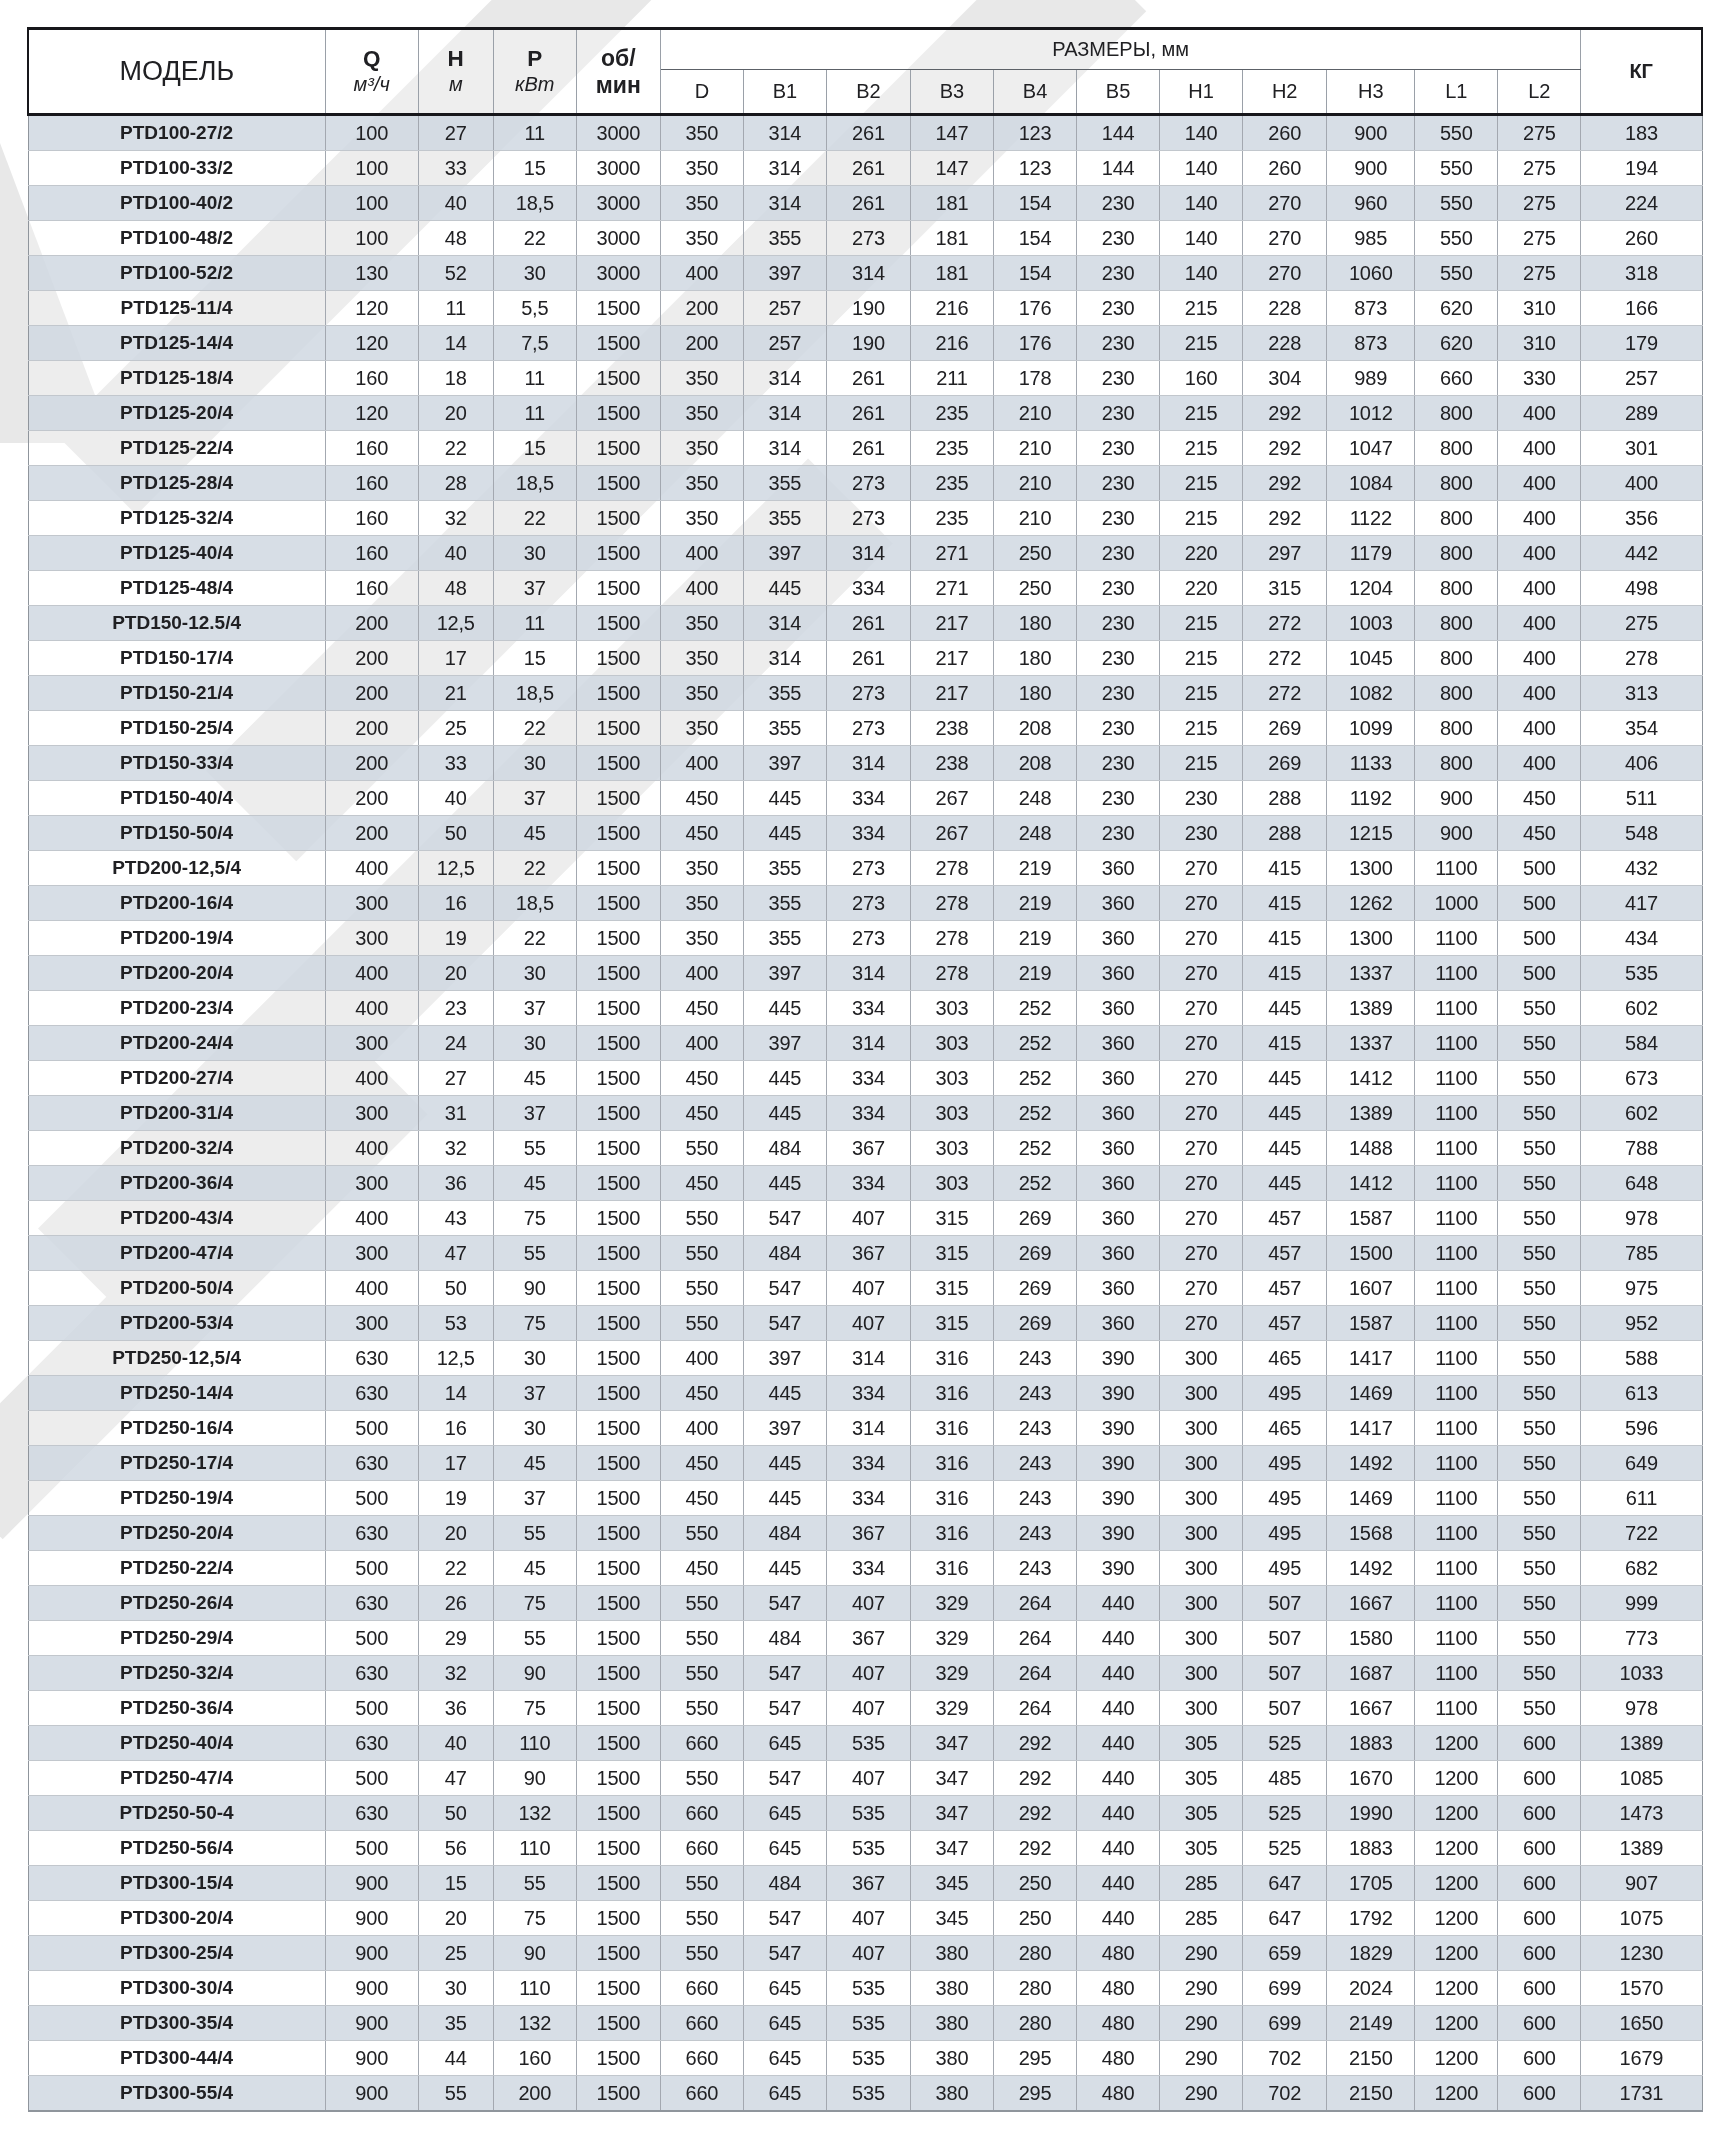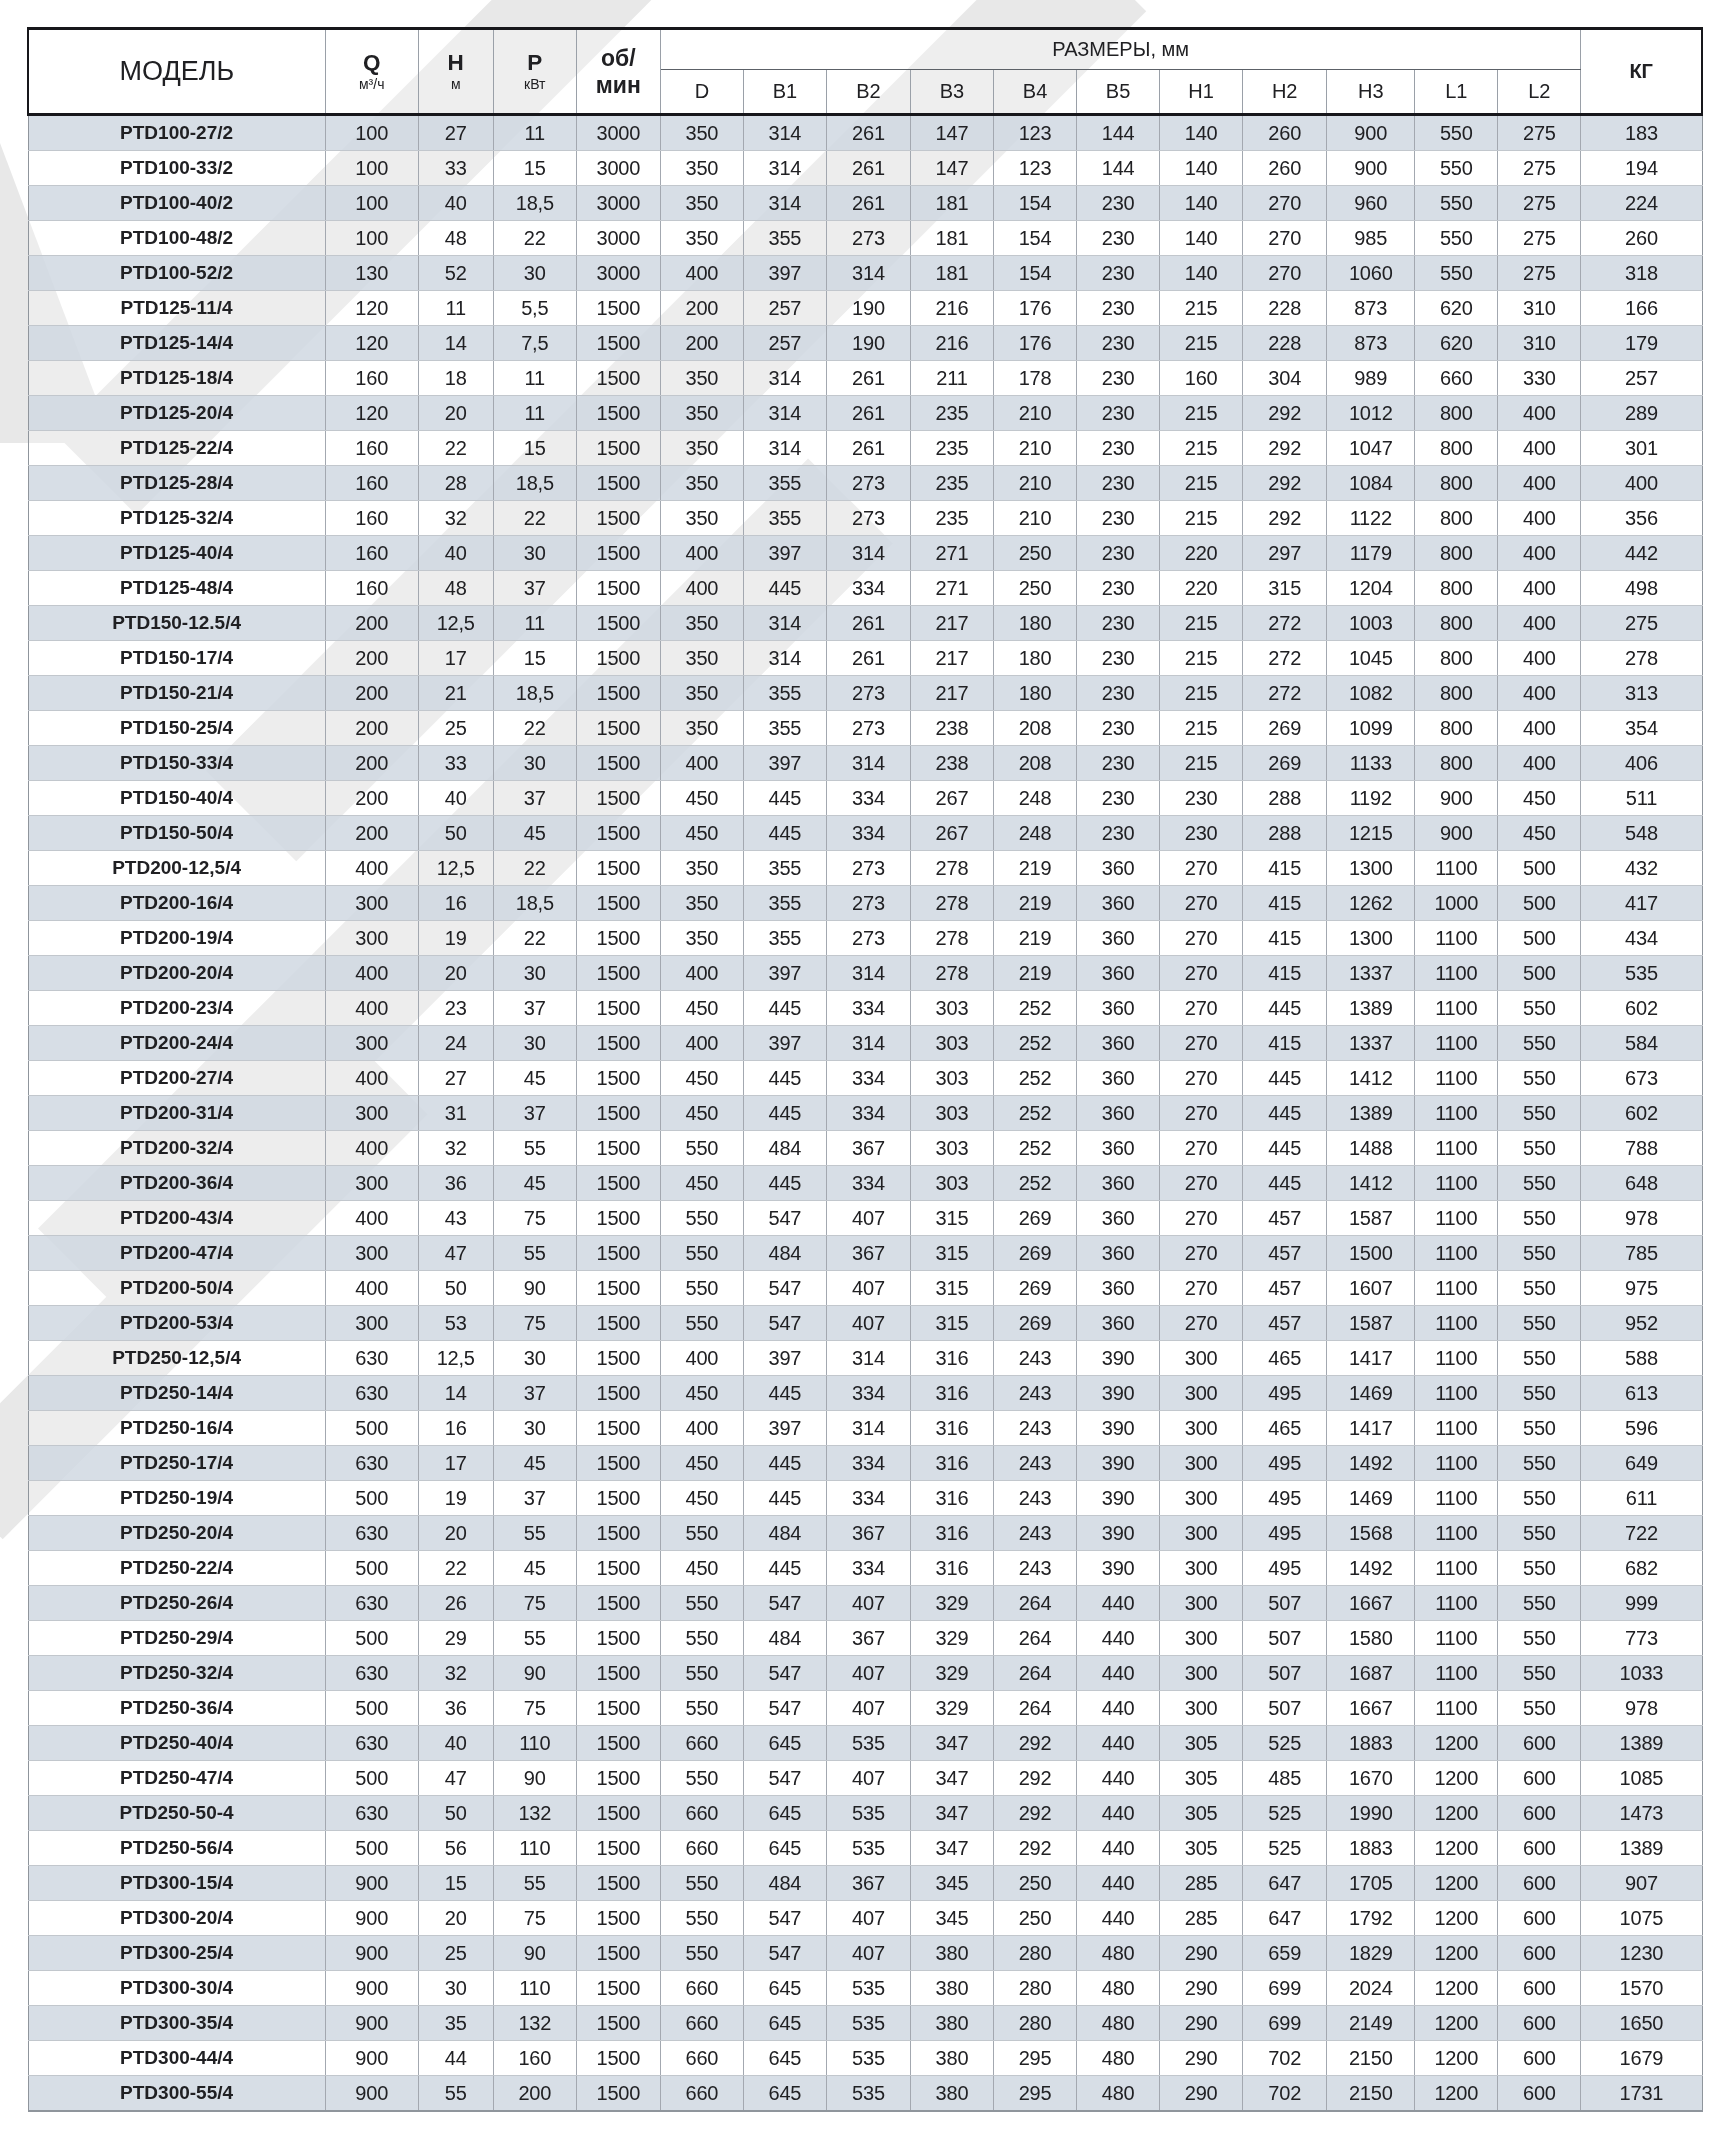--- a/index.html
+++ b/index.html
@@ -20,21 +20,21 @@
         border-top:3.8px solid #17171b;}
   th,td{border:0.8px solid #9aa0a8;text-align:center;vertical-align:middle;
         color:#202023;padding:0;overflow:hidden;}
   thead{border-bottom:3.8px solid #17171b;}
   thead th{background:rgba(255,255,255,0.25);}
   th.model-h{border-left:2.3px solid #17171b;font-size:27px;font-weight:normal;}
   th.kg{border-right:2.3px solid #17171b;font-size:20px;font-weight:bold;}
   th.stack{height:83px;}
   .hl{display:block;font-size:22.5px;font-weight:bold;line-height:1.15;}
   .rpm .hl{font-size:23px;}
-  .hu{display:block;font-size:14px;font-weight:normal;line-height:1.25;}
+  .hu{display:block;font-size:20px;font-weight:normal;line-height:1.25;font-style:italic;}
   th.sizes{font-size:20px;font-weight:normal;height:39px;border-bottom:1.5px solid #5c6167;}
   tr.sub th{font-weight:normal;font-size:20px;height:42px;}
   tbody td{font-size:20px;letter-spacing:-0.2px;height:34px;
            border:0.8px solid #a3a8b0;border-top:0.8px solid #c2c7cd;border-bottom:0.8px solid #c2c7cd;}
   tbody td.model{font-weight:bold;font-size:19px;letter-spacing:0;}
   tbody tr:nth-child(odd){background:rgba(209,217,226,0.87);}
   tbody tr:nth-child(even){background:rgba(255,255,255,0.22);}
   tbody td:first-child{border-left:1.5px solid #8f959c;}
   tbody td:last-child{border-right:1.5px solid #8f959c;}
   tbody tr:last-child td{border-bottom:2.3px solid #8f959c;}

